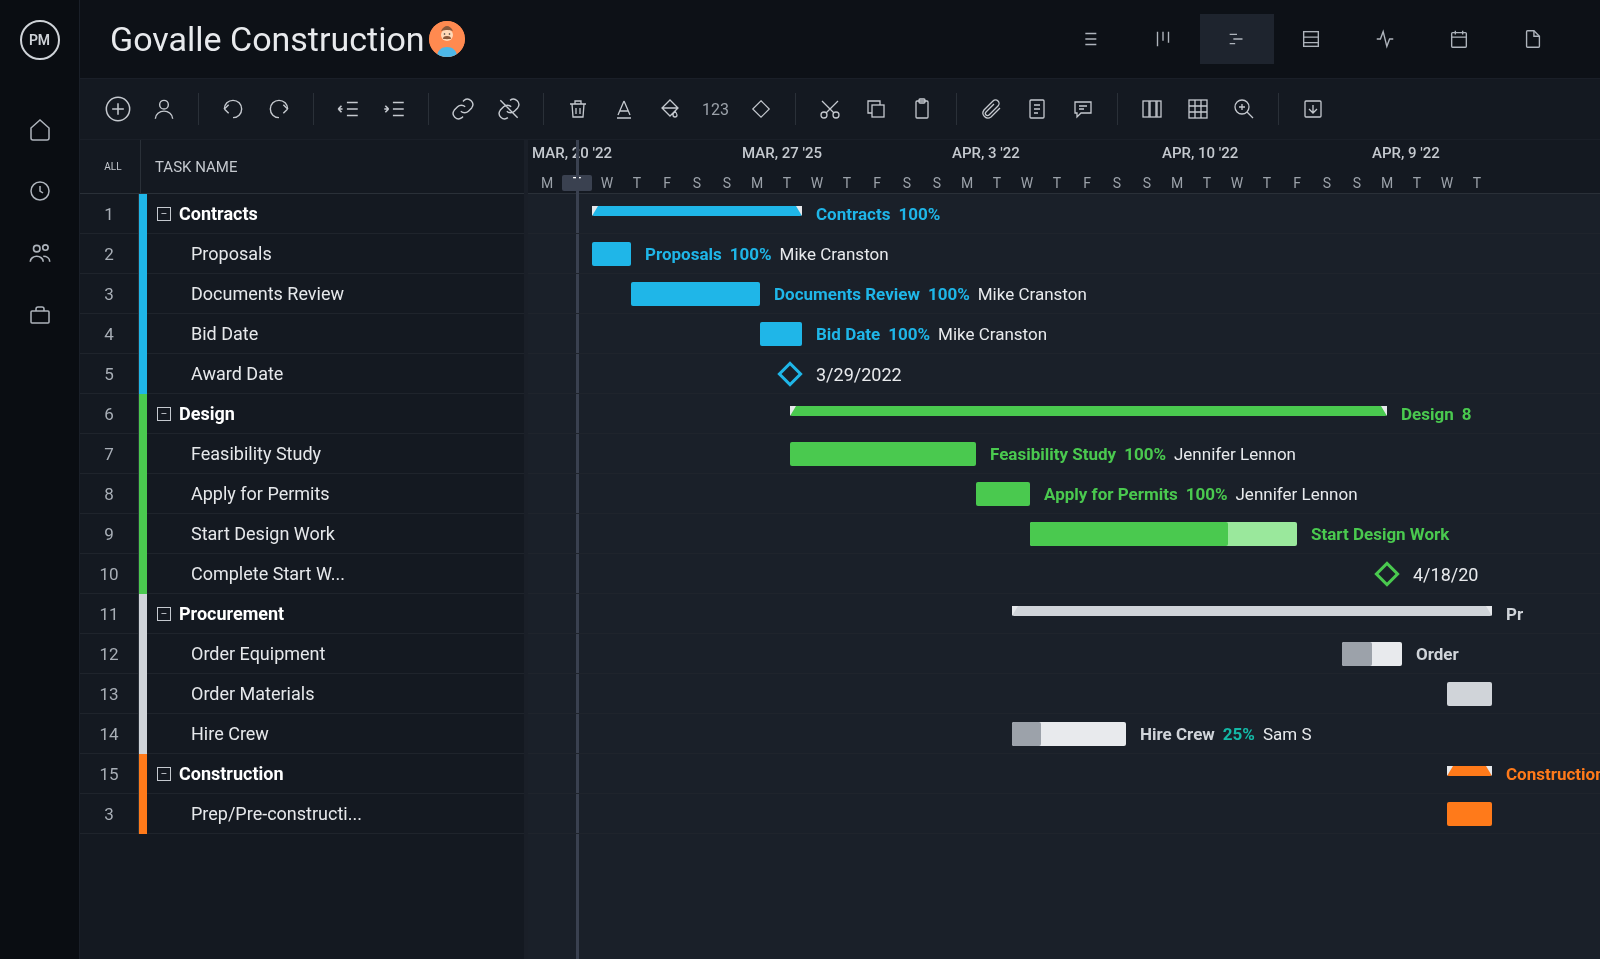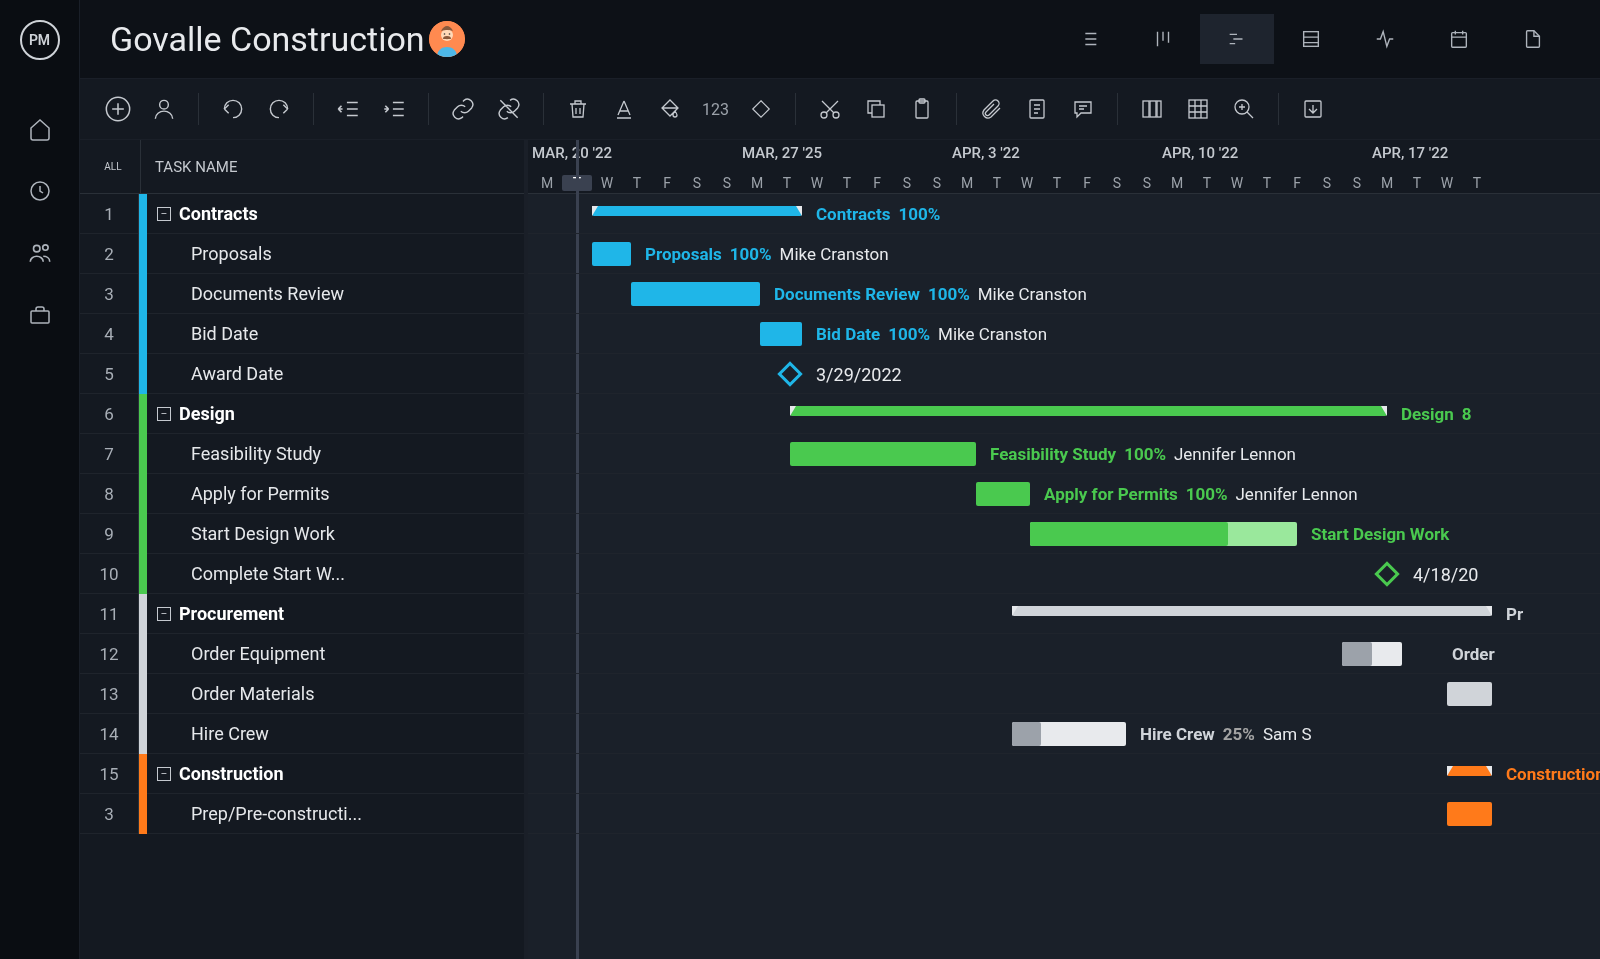--- a/index.html
+++ b/index.html
@@ -441,21 +441,21 @@
           </div>
       </div>
 
       <div class="gantt">
         <div class="timeline-header">
           <div id="week-labels">
               <div class="week-label" style="left: 4px;">MAR, 20 '22</div>
               <div class="week-label" style="left: 214px;">MAR, 27 '25</div>
               <div class="week-label" style="left: 424px;">APR, 3 '22</div>
               <div class="week-label" style="left: 634px;">APR, 10 '22</div>
-              <div class="week-label" style="left: 844px;">APR, 17 '22</div>
+              <div class="week-label" style="left: 844px;">APR, 9 '22</div>
             </div>
           <div class="day-labels" id="day-labels" style="padding-left:4px;">
               <div class="day-label">M</div>
               <div class="day-label today">T</div>
               <div class="day-label">W</div>
               <div class="day-label">T</div>
               <div class="day-label">F</div>
               <div class="day-label">S</div>
               <div class="day-label">S</div>
               <div class="day-label">M</div>
@@ -560,35 +560,35 @@
             <div class="gantt-row">
               <div class="bar bar-summary" style="left: 484px; width: 480px; background: rgb(208, 212, 217); border-top-color: rgb(208, 212, 217);"></div>
               <div class="bar-label" style="left: 978px;">
                 <span class="lbl-name" style="color:#d0d4d9">Pr</span>
               </div>
             </div>
             <div class="gantt-row">
               <div class="bar" style="left: 814px; width: 60px; background: rgb(232, 234, 237);">
                 <div class="progress-overlay" style="width: 50%; background: rgb(156, 162, 170);"></div>
               </div>
-              <div class="bar-label" style="left: 888px; margin-left: 36px;">
+              <div class="bar-label" style="left: 888px;">
                 <span class="lbl-name" style="color:#d0d4d9">Order</span>
               </div>
             </div>
             <div class="gantt-row">
               <div class="bar" style="left: 919px; width: 45px; background: rgb(208, 212, 217);"></div>
               <div class="bar-label" style="left: 978px;"></div>
             </div>
             <div class="gantt-row">
               <div class="bar" style="left: 484px; width: 114px; background: rgb(232, 234, 237);">
                 <div class="progress-overlay" style="width: 25%; background: rgb(156, 162, 170);"></div>
               </div>
               <div class="bar-label" style="left: 612px;">
                 <span class="lbl-name" style="color:#d0d4d9">Hire Crew</span>
-                <span class="lbl-pct" style="color:#a3a3a3">25%</span>
+                <span class="lbl-pct" style="color:#14b8a6">25%</span>
                 <span class="lbl-assignee">Sam S</span>
               </div>
             </div>
             <div class="gantt-row">
               <div class="bar bar-summary" style="left: 919px; width: 45px; background: rgb(255, 122, 26); border-top-color: rgb(255, 122, 26);"></div>
               <div class="bar-label" style="left: 978px;">
                 <span class="lbl-name" style="color:#ff7a1a">Construction</span>
               </div>
             </div>
             <div class="gantt-row">

